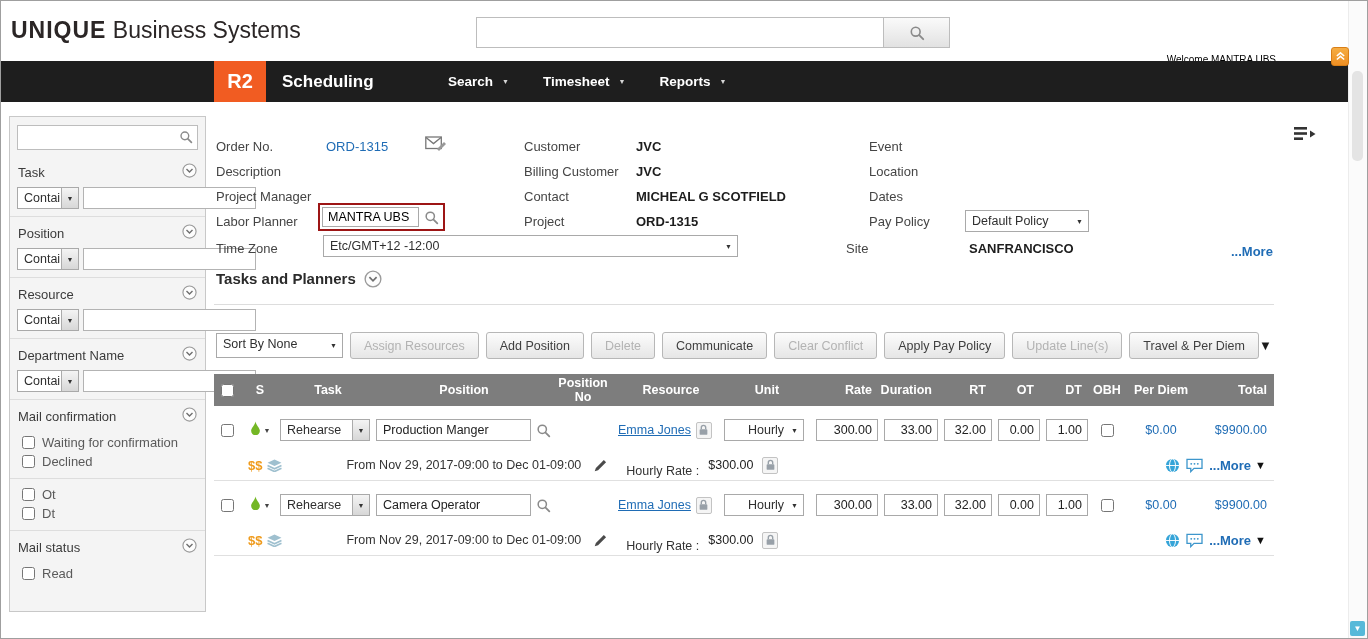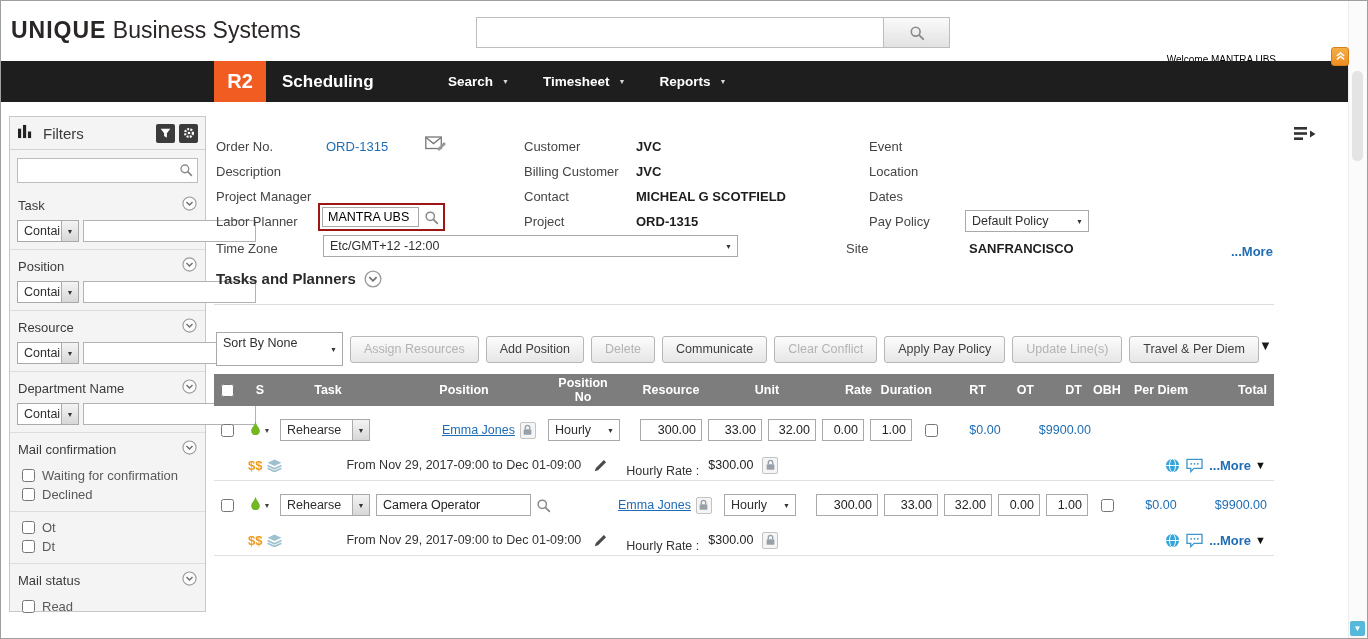--- a/index.html
+++ b/index.html
@@ -61,21 +61,21 @@
   .lp-wrap { position:absolute; left:317px; top:202px; display:flex; align-items:center; gap:5px; border:2px solid #9d1515; padding:2px 4px 2px 2px; background:#fff0; }
   .lp-wrap input { width:97px; height:20px; border:1px solid #a9a9a9; font-size:12.5px; padding:0 5px; font-family:inherit; }
   .form-more { position:absolute; left:1230px; top:243px; font-size:13px; font-weight:bold; color:#1f6cb5; cursor:pointer; }
 
   .sec-title { position:absolute; left:215px; top:269px; display:flex; gap:8px; font-size:15px; font-weight:bold; color:#2b2b2b; }
   .divider { position:absolute; left:213px; top:303px; width:1060px; border-top:1px solid #ddd; }
   .panel-toggle { position:absolute; left:1292px; top:124px; cursor:pointer; }
 
   
   .toolbar { position:absolute; left:215px; top:331px; display:flex; align-items:center; gap:7px; }
-  .sortby { width:127px; height:34px; }
+  .sortby { width:127px; height:25px; }
   .btn { height:27px; padding:0 13px; font-size:12.5px; font-family:inherit; color:#3f3f3f; background:linear-gradient(#fcfcfc,#e6e6e6); border:1px solid #b7b7b7; border-radius:3px; cursor:pointer; white-space:nowrap; }
   .btn.disabled { color:#b3b3b3; cursor:default; }
   .toolbar-caret { position:absolute; left:1258px; top:337px; font-size:13px; color:#1c1c1c; cursor:pointer; }
 
   
   .tasklist { position:absolute; left:213px; top:373px; width:1060px; }
   .thead { display:flex; align-items:center; height:32px; background:#7d7d7d; color:#fff; font-size:12.5px; font-weight:600; }
   .c { display:flex; align-items:center; }
   .c-sel   { width:26px; justify-content:center; }
   .c-s     { width:40px; justify-content:center; gap:3px; }
@@ -96,21 +96,21 @@
   .thead .c-rate, .thead .c-dur, .thead .c-rt, .thead .c-ot, .thead .c-dt { padding-right:6px; }
 
   .trow { border-bottom:1px solid #e0e0e0; padding-top:4px; }
   .line1 { display:flex; align-items:center; height:40px; }
   .line2 { display:flex; align-items:center; height:30px; font-size:12.5px; color:#333; }
   .txtin { height:22px; border:1px solid #a9a9a9; font-size:12.5px; padding:0 6px; font-family:inherit; color:#222; }
   .pos-in { width:155px; }
   .numin { height:22px; border:1px solid #a9a9a9; font-size:12.5px; text-align:right; padding:0 5px; font-family:inherit; color:#222; }
   .w62{width:62px} .w54{width:54px} .w48{width:48px} .w42{width:42px}
   .task-sel { width:90px; }
-  .unit-sel { width:72px; }
+  .unit-sel { width:80px;padding-left:17px; }
   .reslink { color:#1f6cb5; text-decoration:underline; font-size:12.5px; cursor:pointer; white-space:nowrap; }
   .lockbox { width:16px; height:17px; border:1px solid #c3c3c3; background:#f5f5f5; border-radius:2px; display:inline-flex; align-items:center; justify-content:center; }
   .bluetxt { color:#1f6cb5; font-size:12.5px; }
   .mini-caret { font-size:7px; color:#444; cursor:pointer; }
   .dollars { font-weight:bold; color:#ef9b1d; font-size:13px; margin-left:34px; cursor:pointer; }
   .layers { margin-left:5px; cursor:pointer; display:inline-flex; }
   .sched { margin-left:64px; white-space:nowrap; }
   .pencil { margin-left:13px; cursor:pointer; display:inline-flex; }
   .ratelabel { margin-left:19px;margin-top:12px; }
   .rateval { margin-left:9px; color:#1d1d1d; }
@@ -171,41 +171,20 @@
           <span class="nav-caret">▼</span>
         </span>
       <span class="nav-item">
           <span>Reports</span>
           <span class="nav-caret">▼</span>
         </span>
     </div>
   </div>
 
   <aside class="sidebar">
-    <div class="sb-head">
-      <span><svg width="17" height="15" viewBox="0 0 18 16">
-            <rect x="1" y="5" width="3.4" height="10" fill="#222"></rect>
-            <rect x="6.3" y="1" width="3.4" height="14" fill="#222"></rect>
-            <rect x="11.6" y="8" width="3.4" height="7" fill="#222"></rect>
-          </svg></span>
-      <span class="sb-title">Filters</span>
-      <span class="sb-tools">
-        <span class="sb-tool">
-            <svg width="11" height="11" viewBox="0 0 16 16">
-              <path d="M1 1 h14 L10 7.5 V14 l-4 -2.5 V7.5 Z" fill="#fff"></path>
-            </svg>
-          </span>
-        <span class="sb-tool">
-            <svg width="12" height="12" viewBox="0 0 16 16">
-              <circle cx="8" cy="8" r="5.2" fill="none" stroke="#fff" stroke-width="3" stroke-dasharray="2.6 1.7"></circle>
-              <circle cx="8" cy="8" r="1.8" fill="#fff"></circle>
-            </svg>
-          </span>
-      </span>
-    </div>
     <div class="sb-search">
       <input value="" style="">
       <span class="mag">
           <svg width="14" height="14" viewBox="0 0 16 16">
             <circle cx="6.7" cy="6.7" r="4.4" fill="none" stroke="#8a8a8a" stroke-width="1.6"></circle>
             <line x1="10.2" y1="10.2" x2="14.2" y2="14.2" stroke="#8a8a8a" stroke-width="1.9" stroke-linecap="round"></line>
           </svg>
         </span>
     </div>
 
@@ -434,20 +413,29 @@
                 <path d="M6 0.5 C6.5 4.5 11 8 11 11.2 A5 5 0 1 1 1 11.2 C1 8 5.5 4.5 6 0.5 Z" fill="#74b725"></path>
               </svg></span>
           <span class="mini-caret">▼</span>
         </span>
         <span class="c c-task">
           <span class="fsel task-sel">
               <span class="ftxt">Rehearse</span>
               <span class="farr">▼</span>
             </span>
         </span>
+        <span class="c c-pos">
+          <input class="txtin pos-in" value="Production Manger" style="">
+          <span class="mag">
+              <svg width="15" height="15" viewBox="0 0 16 16">
+                <circle cx="6.7" cy="6.7" r="4.4" fill="none" stroke="#8a8a8a" stroke-width="1.6"></circle>
+                <line x1="10.2" y1="10.2" x2="14.2" y2="14.2" stroke="#8a8a8a" stroke-width="1.9" stroke-linecap="round"></line>
+              </svg>
+            </span>
+        </span>
         <span class="c c-posno"></span>
         <span class="c c-res">
           <a class="reslink">Emma Jones</a>
           <span class="lockbox">
               <svg width="11" height="12" viewBox="0 0 12 13">
                 <path d="M3.6 5.6 V3.9 a2.4 2.4 0 0 1 4.8 0 V5.6" fill="none" stroke="#98a0a8" stroke-width="1.5"></path>
                 <rect x="1.8" y="5.6" width="8.4" height="6.2" rx="1" fill="#98a0a8"></rect>
               </svg>
             </span>
         </span>

